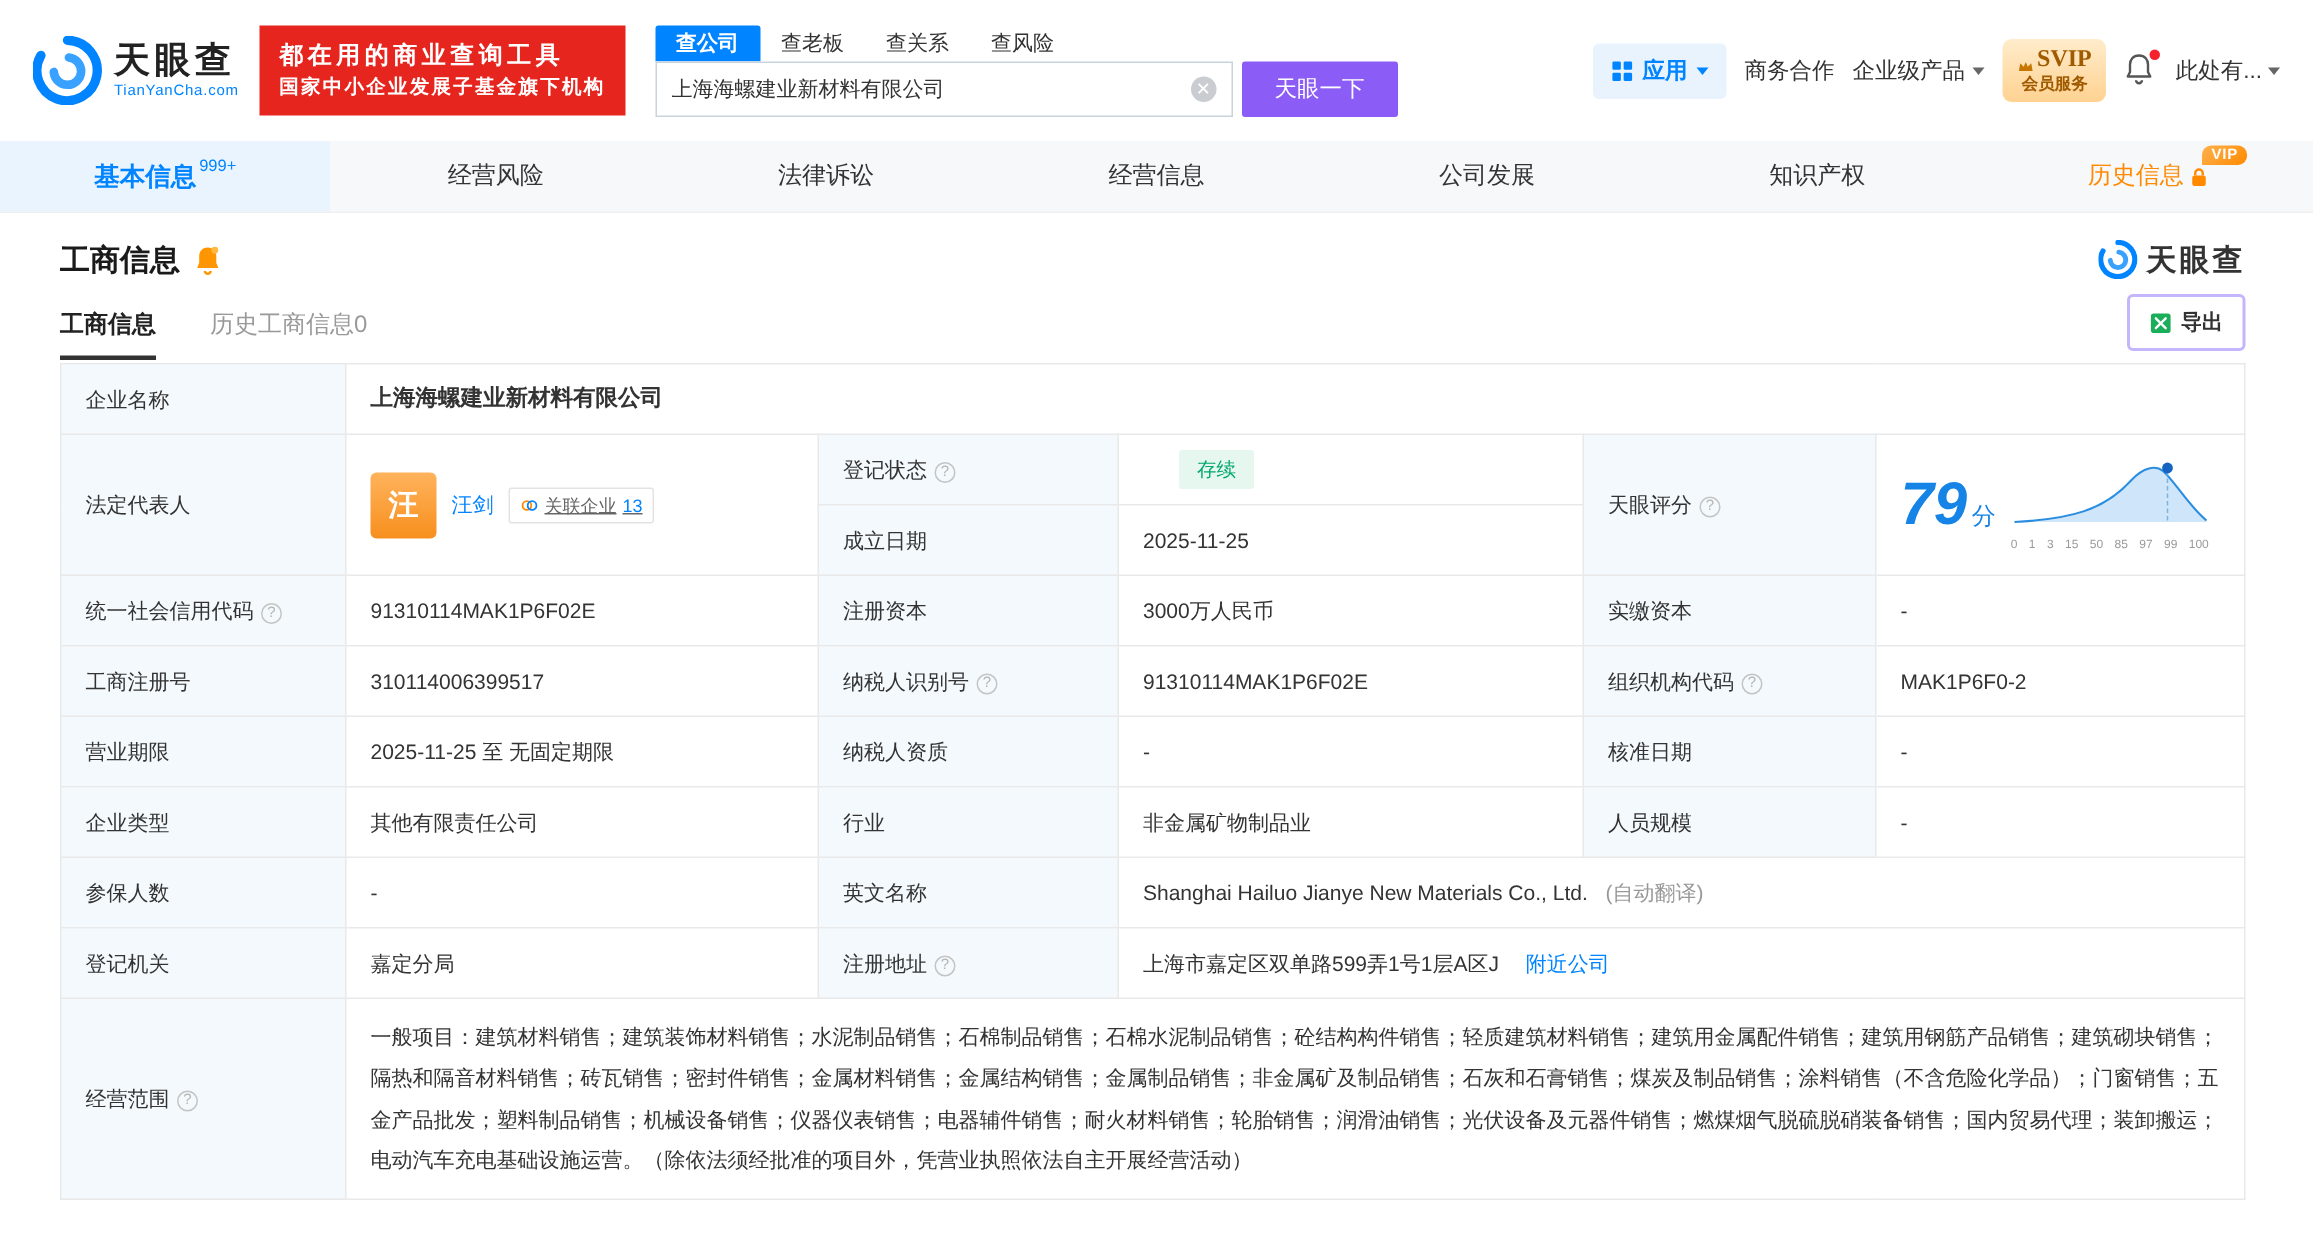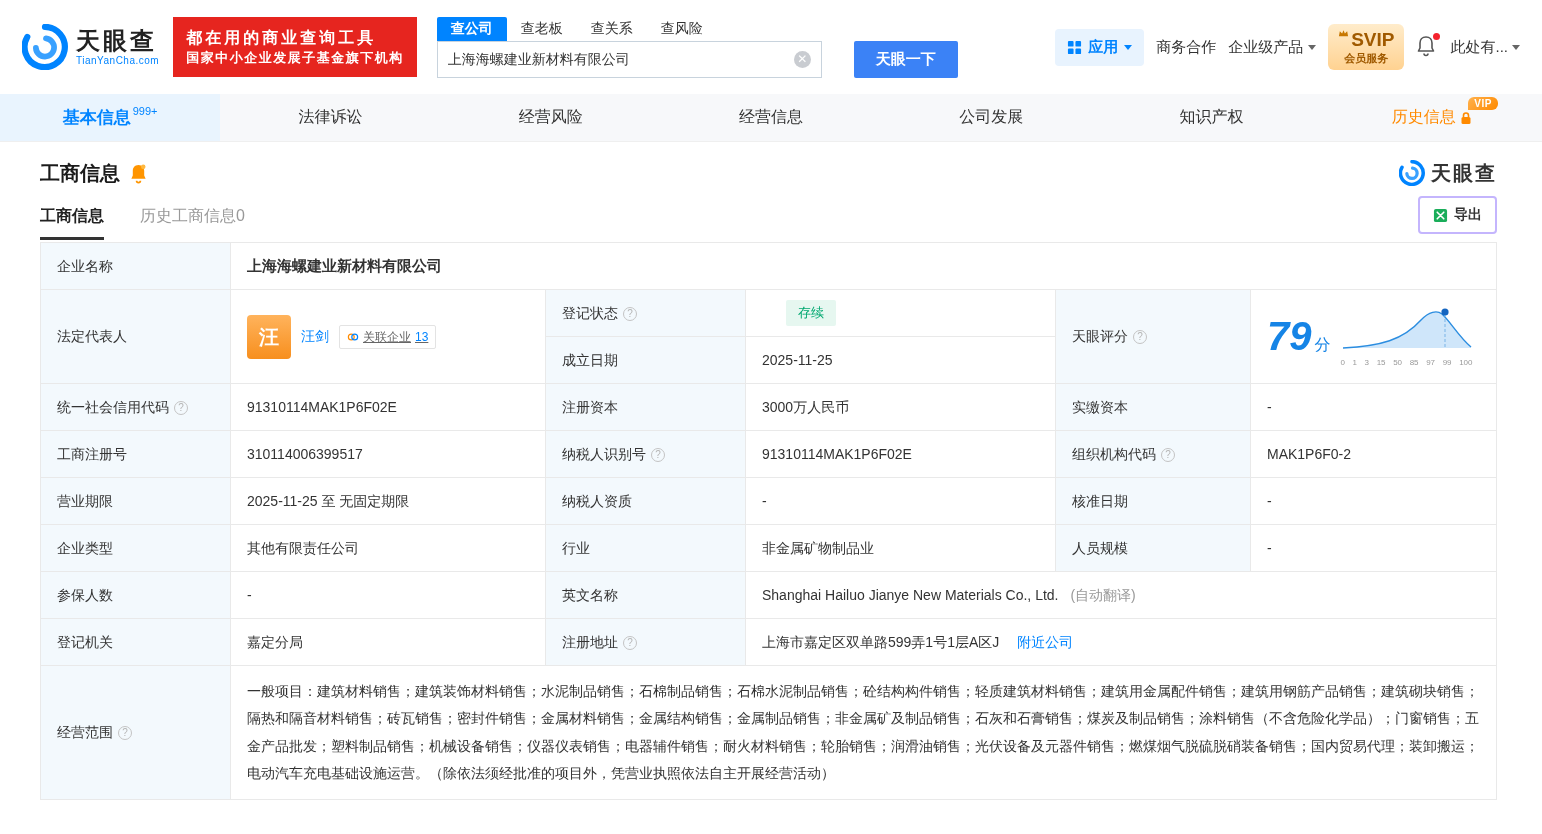--- a/index.html
+++ b/index.html
@@ -18,29 +18,29 @@
   .banner .l2 { font-size:13px; font-weight:bold; letter-spacing:1.5px; line-height:1.45; }
 
   .search-area { margin-left:6px; flex:0 0 auto; }
   .search-tabs { display:flex; align-items:flex-end; height:25px; font-size:14px; }
   .search-tab { padding:3px 14px; color:#333; cursor:pointer; }
   .search-tab.active { background:#0084ff; color:#fff; font-weight:bold; border-radius:2px 2px 0 0; }
   .search-row { display:flex; align-items:center; }
   .search-box { width:385px; height:37px; border:1px solid #c8d3dd; display:flex; align-items:center; padding:0 10px; background:#fff; }
   .search-box input { border:none; outline:none; flex:1; font-size:14px; color:#333; font-family:inherit; background:transparent; }
   .clear-icon { width:17px; height:17px; border-radius:50%; background:#c9ccd1; color:#fff; font-size:12px; line-height:17px; text-align:center; cursor:pointer; flex:0 0 auto; }
-  .search-btn { height:37px; padding:0 22px; margin-left:32px; background:#3b82f6; color:#fff; border:none; font-size:15px; font-weight:bold; border-radius:2px; cursor:pointer; font-family:inherit; }
+  .search-btn { height:37px; padding:0 22px; margin-left:6px; background:#8b5cf6; color:#fff; border:none; font-size:15px; font-weight:normal; border-radius:2px; cursor:pointer; font-family:inherit; }
 
   .top-menu { margin-left:auto; display:flex; align-items:center; gap:12px; flex:0 0 auto; }
   .apps-pill { display:flex; align-items:center; gap:6px; background:#e8f3fe; color:#0084ff; font-weight:bold; font-size:15px; padding:9px 12px; border-radius:4px; cursor:pointer; }
   .caret { width:0; height:0; border-left:4px solid transparent; border-right:4px solid transparent; border-top:5px solid #0084ff; display:inline-block; }
   .caret.dark { border-top-color:#666; }
   .menu-link { font-size:15px; color:#333; cursor:pointer; display:flex; align-items:center; gap:5px; }
   .svip-badge { background:linear-gradient(180deg,#ffeccb,#ffd291); border-radius:6px; padding:4px 10px; text-align:center; cursor:pointer; line-height:1.25; }
-  .svip-top { font-size:19px; font-weight:bold; color:#a05a00; display:flex; align-items:flex-start; gap:2px; justify-content:center; }
+  .svip-top { font-size:16px; font-weight:bold; color:#a05a00; display:flex; align-items:flex-end; gap:2px; justify-content:center;font-family:Liberation Serif, serif; }
   .svip-bottom { font-size:11px; color:#a05a00; font-weight:bold; }
   .bell-wrap { position:relative; cursor:pointer; width:22px; height:24px; }
   .red-dot { position:absolute; top:-2px; right:-2px; width:7px; height:7px; border-radius:50%; background:#f5222d; }
   .user { font-size:15px; color:#333; cursor:pointer; display:flex; align-items:center; gap:4px; }
 
   
   .navbar { height:48px; background:#f7f8fa; display:flex; border-bottom:1px solid #efefef; }
   .nav-tab { flex:1; display:flex; align-items:center; justify-content:center; font-size:16px; color:#333; cursor:pointer; position:relative; }
   .nav-tab.active { background:#e9f4fe; color:#0084ff; font-weight:bold; font-size:17px; }
   .nav-badge { font-size:11px; color:#0084ff; margin-left:2px; transform:translateY(-7px); font-weight:normal; }
@@ -164,22 +164,22 @@
         <span class="caret dark"></span>
       </div>
     </div>
   </div>
 
   <div class="navbar">
     <div class="nav-tab active">
       <span>基本信息</span>
       <span class="nav-badge">999+</span>
     </div>
+    <div class="nav-tab">经营风险</div>
     <div class="nav-tab">法律诉讼</div>
-    <div class="nav-tab">经营风险</div>
     <div class="nav-tab">经营信息</div>
     <div class="nav-tab">公司发展</div>
     <div class="nav-tab">知识产权</div>
     <div class="nav-tab vip-tab">
       <span>历史信息</span>
       <svg width="12" height="14" viewBox="0 0 12 14" style="margin-left:4px">
         <rect x="1.5" y="6" width="9" height="7" rx="1.5" fill="#ff8a00"></rect>
         <path d="M3.5 6 V4.5 a2.5 2.5 0 0 1 5 0 V6" fill="none" stroke="#ff8a00" stroke-width="1.6"></path>
       </svg>
       <span class="vip-tag">VIP</span>

